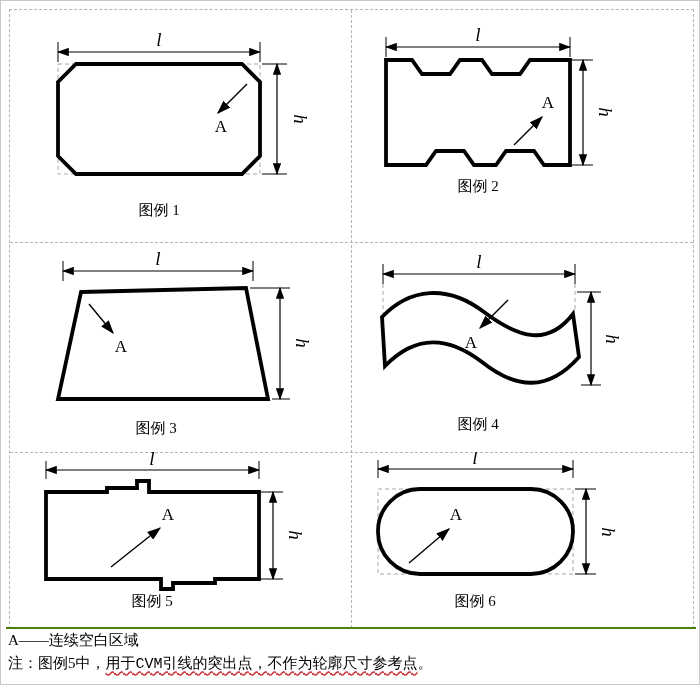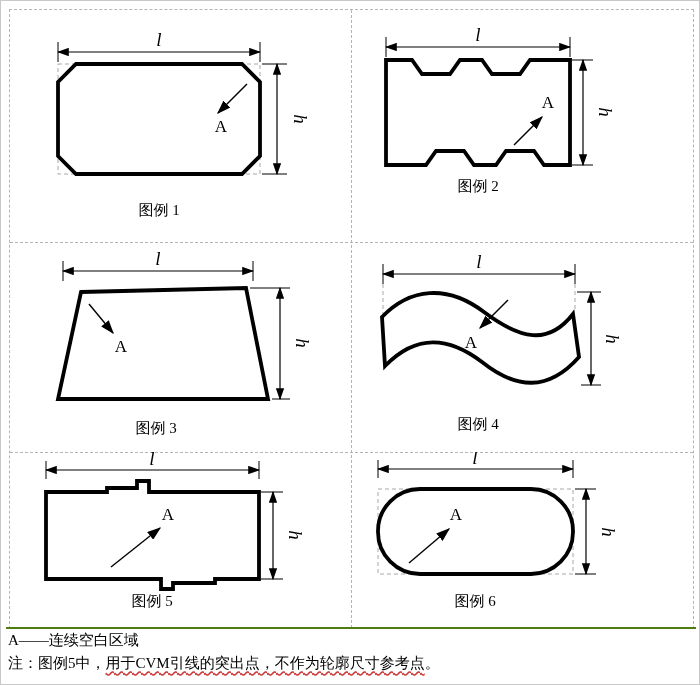--- a/index.html
+++ b/index.html
@@ -12,21 +12,21 @@
   .outline{fill:none;stroke:#000;stroke-width:3.8;stroke-linejoin:miter;}
   .dim{stroke:#000;stroke-width:1.2;}
   .tick{stroke:#000;stroke-width:1;}
   .dash{stroke:#a8a8a8;stroke-width:1;stroke-dasharray:4 3;fill:none;}
   .ptr{stroke:#000;stroke-width:1.4;fill:none;}
   text.dimlbl{font-family:"Liberation Serif","DejaVu Serif",serif;font-style:italic;font-size:19px;fill:#000;}
   text.alab{font-family:"Liberation Serif","DejaVu Serif",serif;font-size:17px;fill:#000;}
   text.cap{font-family:"Liberation Serif","DejaVu Serif",serif;font-size:15px;fill:#000;}
   #footer{position:absolute;left:5px;top:626px;width:690px;border-top:2px solid #4d7c0f;}
   .note-line{font-size:15px;color:#000;line-height:1.5;padding-left:2px;}
-  .wavy{text-decoration-line:underline;text-decoration-style:wavy;text-decoration-color:#c33;text-underline-offset:3px;}
+  .wavy{text-decoration-line:underline;text-decoration-style:wavy;text-decoration-color:#c33;text-underline-offset:3px;font-family:Liberation Mono, monospace;}
 </style>
 </head>
 <body>
 
 <div id="page">
   <div id="grid">
     <div class="vdiv"></div>
     <div class="hdiv" style="top:232px"></div>
     <div class="hdiv" style="top:442px"></div>
 

